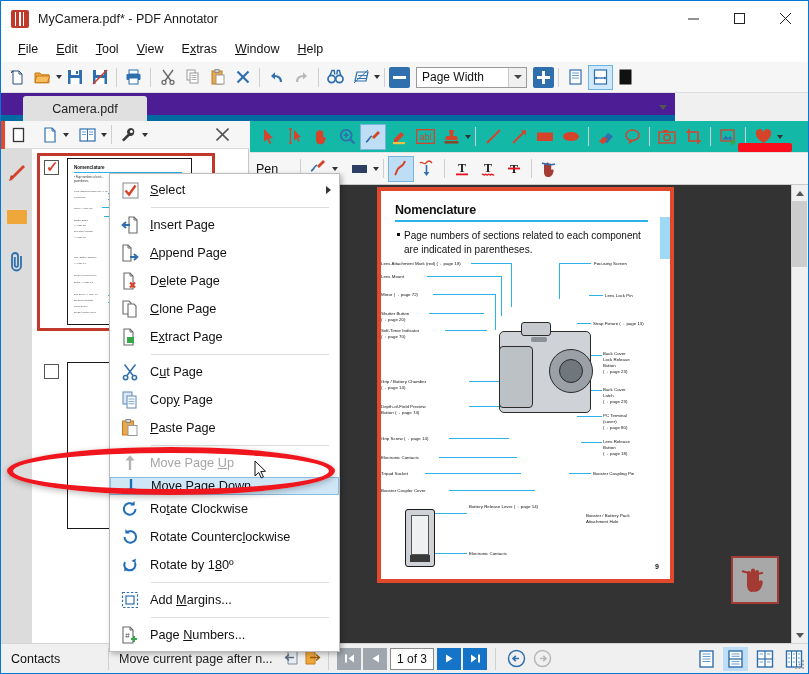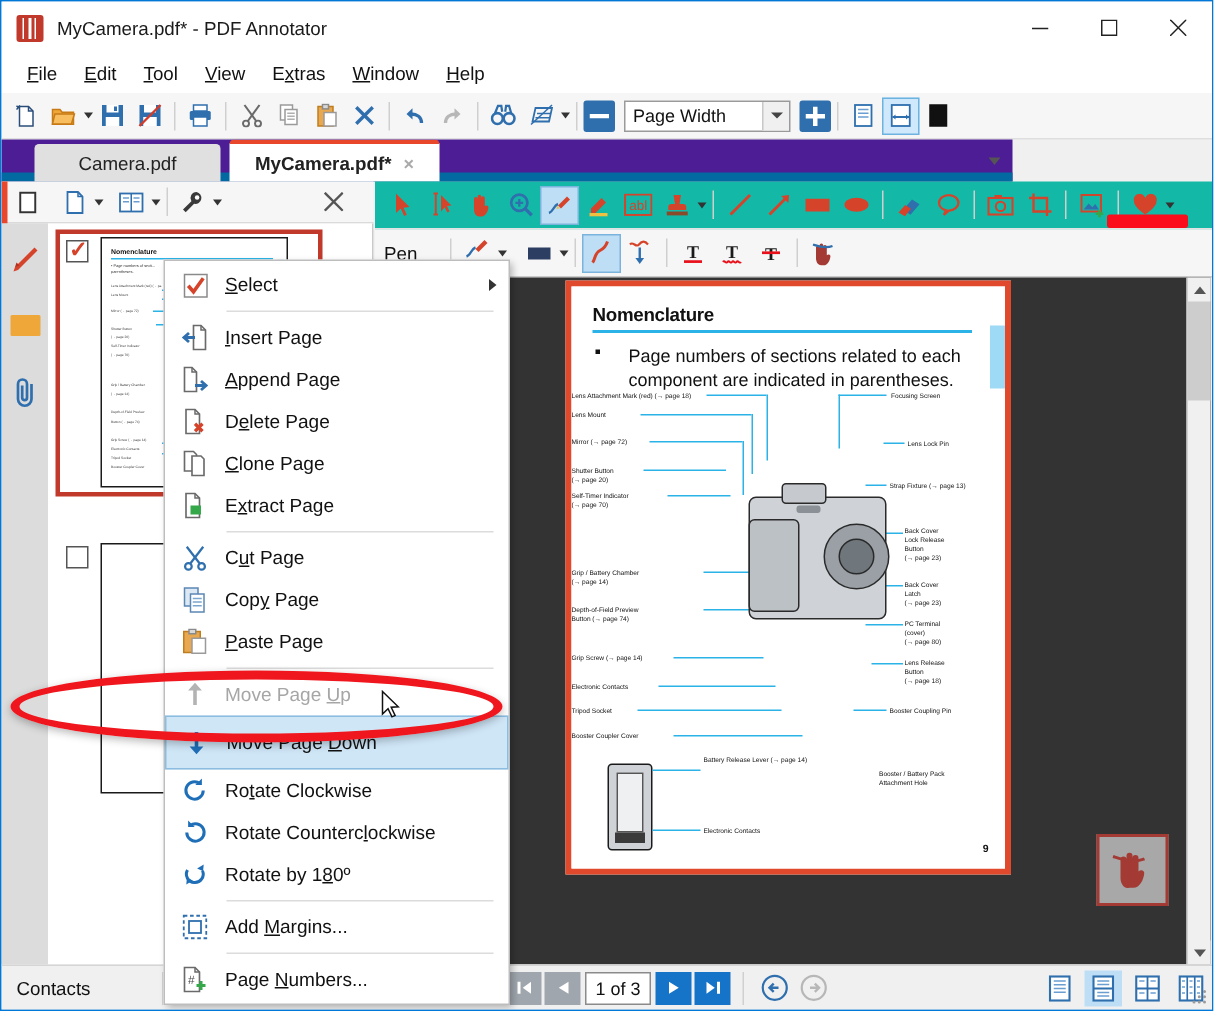--- a/index.html
+++ b/index.html
@@ -69,21 +69,21 @@
   .ann.sel { background:#bedef5; border:1px solid #7ab4dd; }
   .penlabel { font-size:12.5px; margin-left:0; margin-right:18px; }
   .redline { position:absolute; right:16px; top:22px; width:54px; height:9px; background:#fc0d1b; border-radius:2px; }
 
   
   .docarea { position:absolute; left:249px; top:184px; right:1px; bottom:30px; background:#333333; overflow:hidden; }
   .pagewrap { position:absolute; left:127px; top:2px; width:297px; height:396px; background:#fff; border:4px solid #e0492c; }
   .pg-inner { position:absolute; left:0; top:0; right:0; bottom:0; background:#fff; padding:12px 14px 0 14px; overflow:hidden; }
   .pg-title { font-size:12.5px; font-weight:bold; color:#111; letter-spacing:-0.2px; }
   .pg-rule { height:2px; background:#2bb3e8; margin-top:3px; margin-bottom:7px; width:253px; }
-  .pg-bullet { font-size:12px; line-height:1.35; color:#111; display:flex;gap:15px; }
+  .pg-bullet { font-size:10px; line-height:1.35; color:#111; display:flex; }
   .pg-bullet .sq { width:3px;height:3px;background:#111;margin:4px 4px 0 2px; flex:0 0 auto; }
   .lbl { position:absolute; font-size:4.4px; color:#111; line-height:1.35; white-space:pre; }
   .ldr { position:absolute; background:#2bb3e8; height:1px; }
   .ldrv { position:absolute; background:#2bb3e8; width:1px; }
   .bluebar { position:absolute; right:0; top:26px; width:10px; height:42px; background:#9ed9f5; }
   .pgnum { position:absolute; right:11px; bottom:9px; font-size:7px; font-weight:bold; color:#111; }
 
   
   .vscroll { position:absolute; right:0; top:0; width:16px; bottom:0; background:#f0f0f0; border-left:1px solid #d0d0d0; }
   .vsbtn { width:16px; height:16px; display:flex; align-items:center; justify-content:center; background:#f0f0f0; }
@@ -104,21 +104,21 @@
   .viewbtn { width:25px; height:24px; display:flex; align-items:center; justify-content:center; margin:0 2px; }
   .viewbtn.sel { background:#bedef5; }
   .grip { position:absolute; right:3px; bottom:3px; width:11px; height:11px; }
 
   
   .ctxmenu { position:absolute; left:108px; top:172px; width:231px; background:#fff; border:1px solid #bdbdbd; box-shadow:2px 2px 5px rgba(0,0,0,.28); padding:2px 0; z-index:60; }
   .mi { height:28px; display:flex; align-items:center; position:relative; padding-left:0; }
   .mi .mi-ico { width:40px; height:28px; display:flex; align-items:center; justify-content:center; flex:0 0 auto; }
   .mi .mi-lbl { font-size:12.7px; color:#111; }
   .mi.disabled .mi-lbl { color:#a6a6a6; }
-  .mi.hl { background:#cfe6f7; border:1px solid #8cbde0; height:36px; }
+  .mi.hl { background:#cfe6f7; border:1px solid #8cbde0; height:18px; }
   .mi .sub { position:absolute; right:8px; width:0;height:0;border-top:4px solid transparent;border-bottom:4px solid transparent;border-left:5px solid #333; }
   .misep { height:1px; background:#dcdcdc; margin:3px 10px 3px 41px; }
   .mi u { text-decoration:underline; }
 
   
   .ellipse { position:absolute; left:6px; top:446px; width:328px; height:48px; border:6px solid #f0161d; border-radius:50%; z-index:70; pointer-events:none;
              box-shadow: 0 2px 6px rgba(0,0,0,.28); }
   .cursor-arrow { position:absolute; left:253px; top:459px; z-index:80; }
 </style>
 </head>
@@ -303,24 +303,20 @@
     <div class="tb">
       <svg width="15" height="16" viewBox="0 0 15 16">
           <rect x="2" y="1" width="11" height="14" fill="#111" stroke="#111"></rect>
         </svg>
     </div>
   </div>
 
   <div class="tabstrip">
     <div class="tab t1">
       <span>Camera.pdf</span>
-    </div>
-    <div class="tab active" style="left:152px; width:140px;">
-      <span>MyCamera.pdf*</span>
-      <span class="tabclose">×</span>
     </div>
     <div class="tabdrop">
       <span style="width:0;height:0;border-left:4px solid transparent;border-right:4px solid transparent;border-top:5px solid #555;"></span>
     </div>
   </div>
 
   <div class="thumbbar">
     <div class="tb">
       <svg width="15" height="16" viewBox="0 0 15 16">
           <rect x="2.5" y="1.5" width="10" height="13" fill="#fff" stroke="#333" stroke-width="1.3"></rect>

